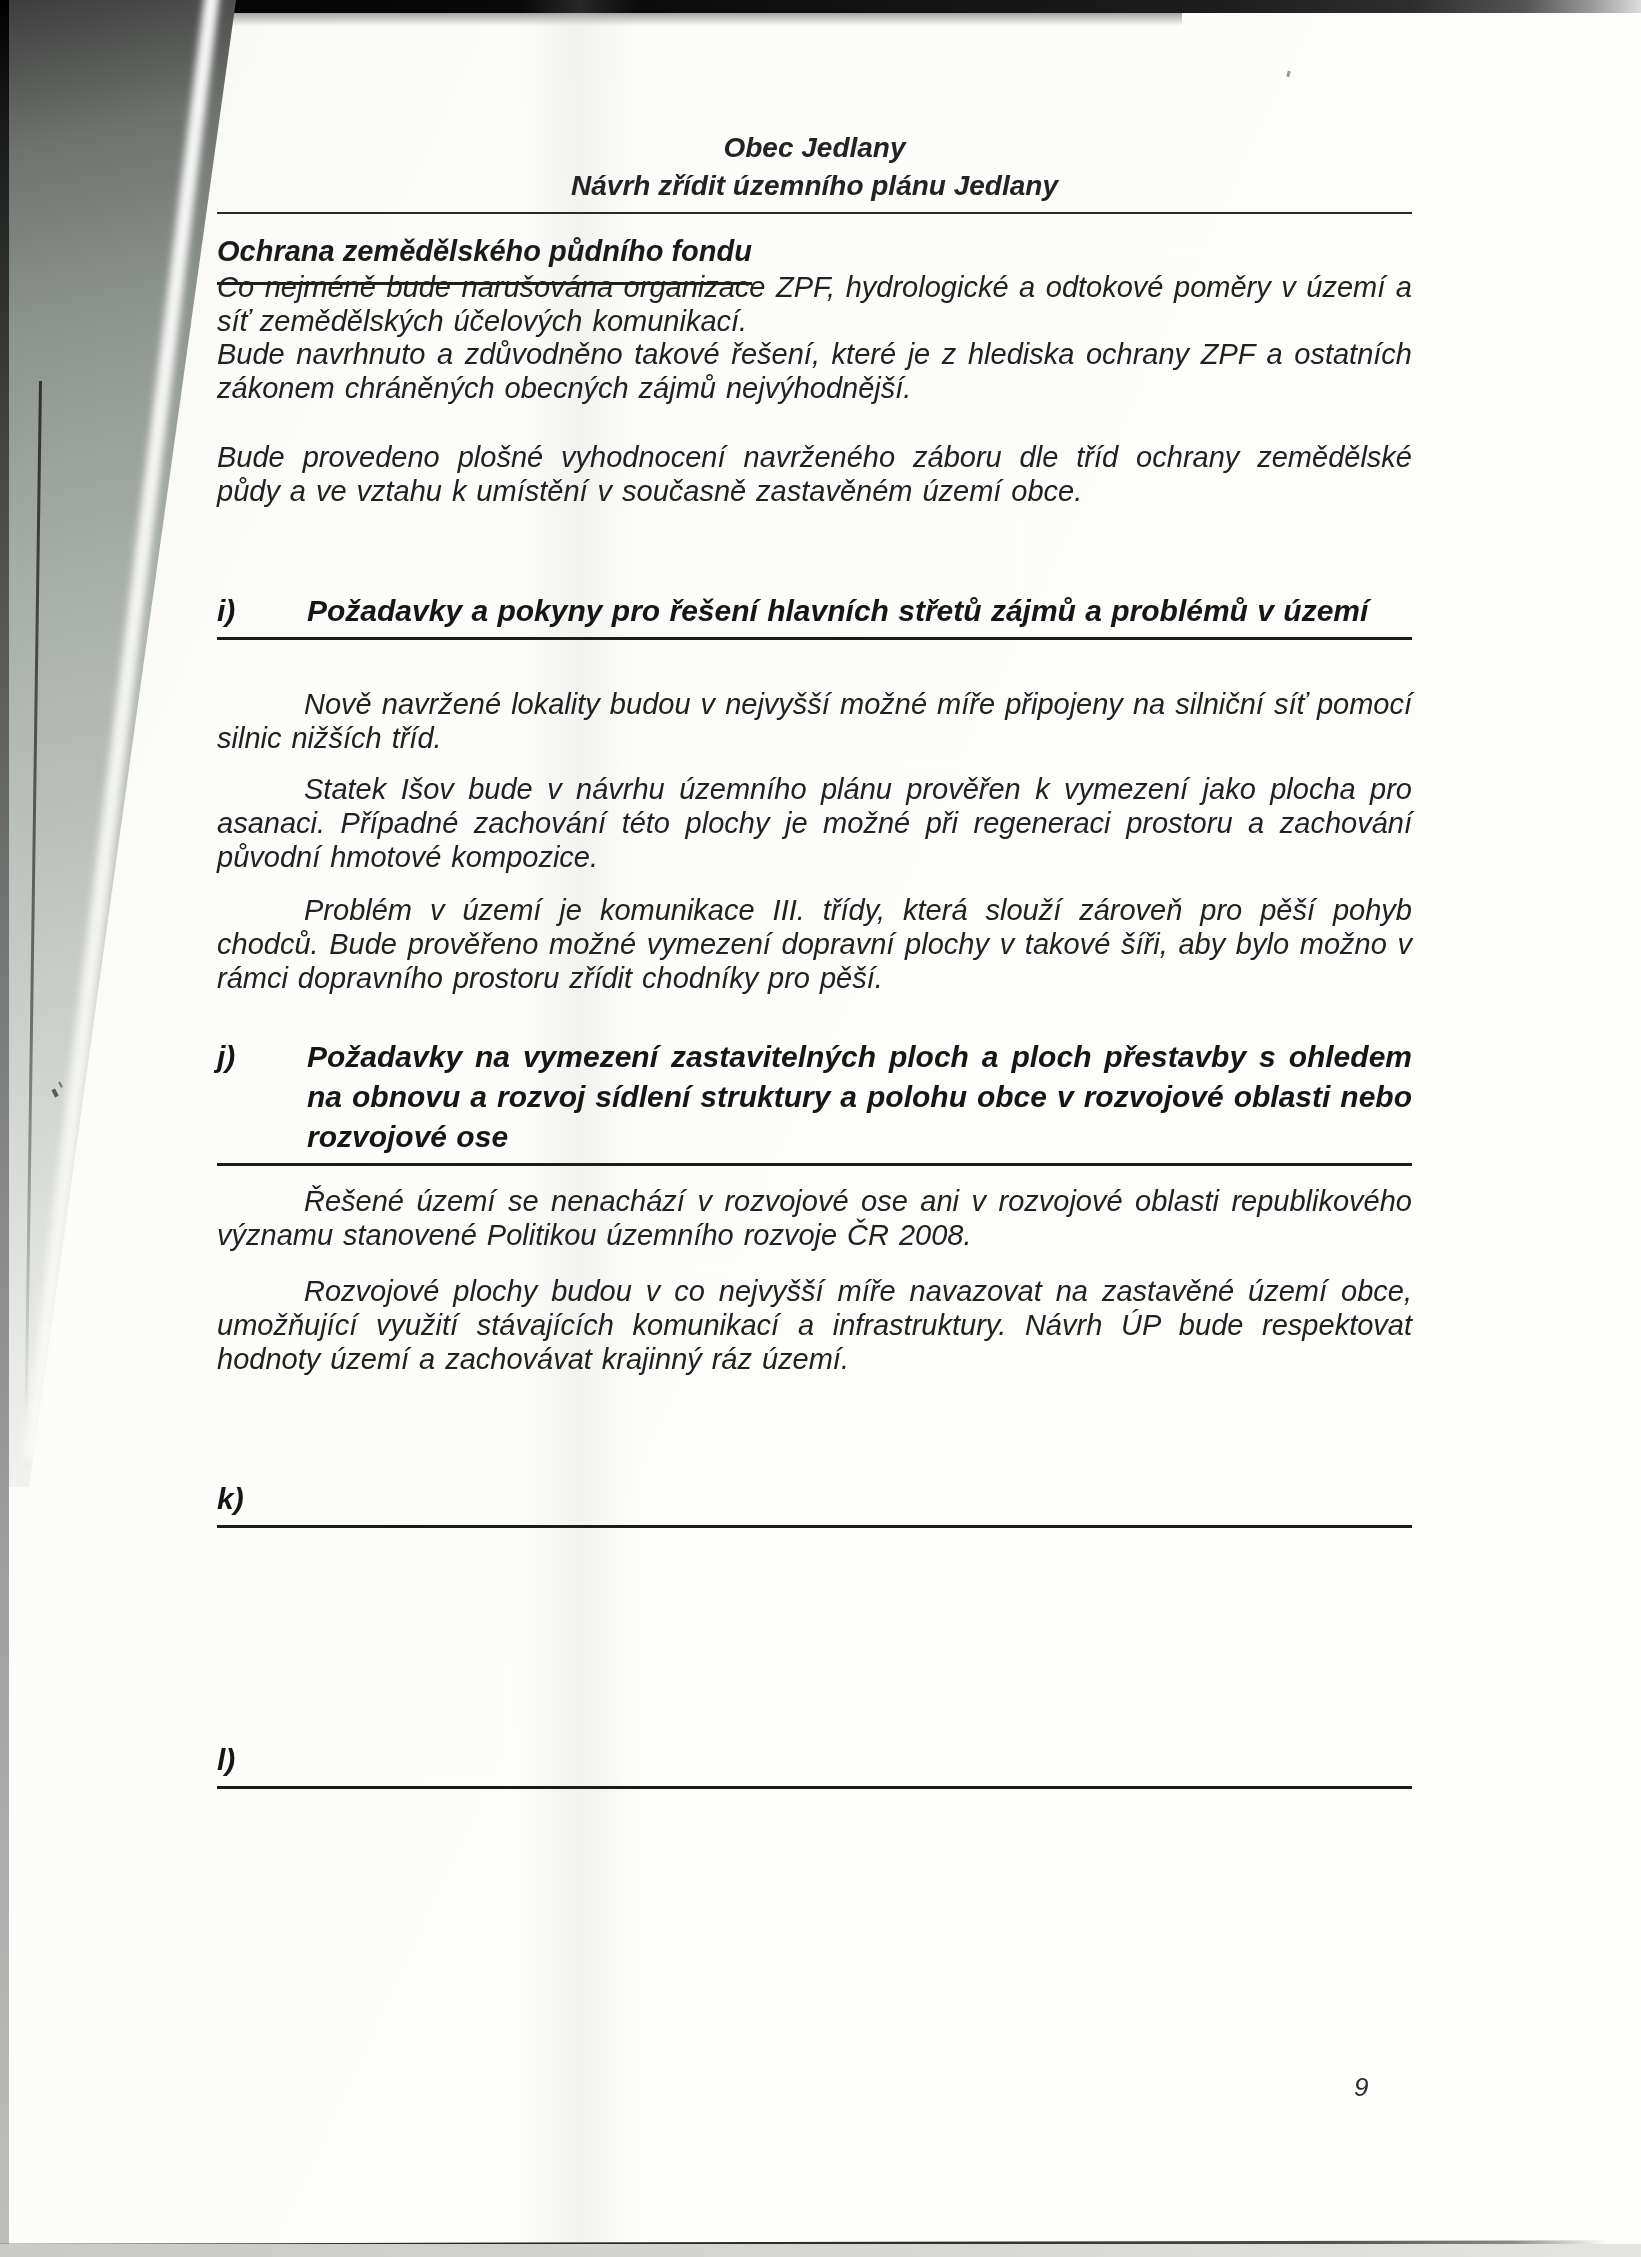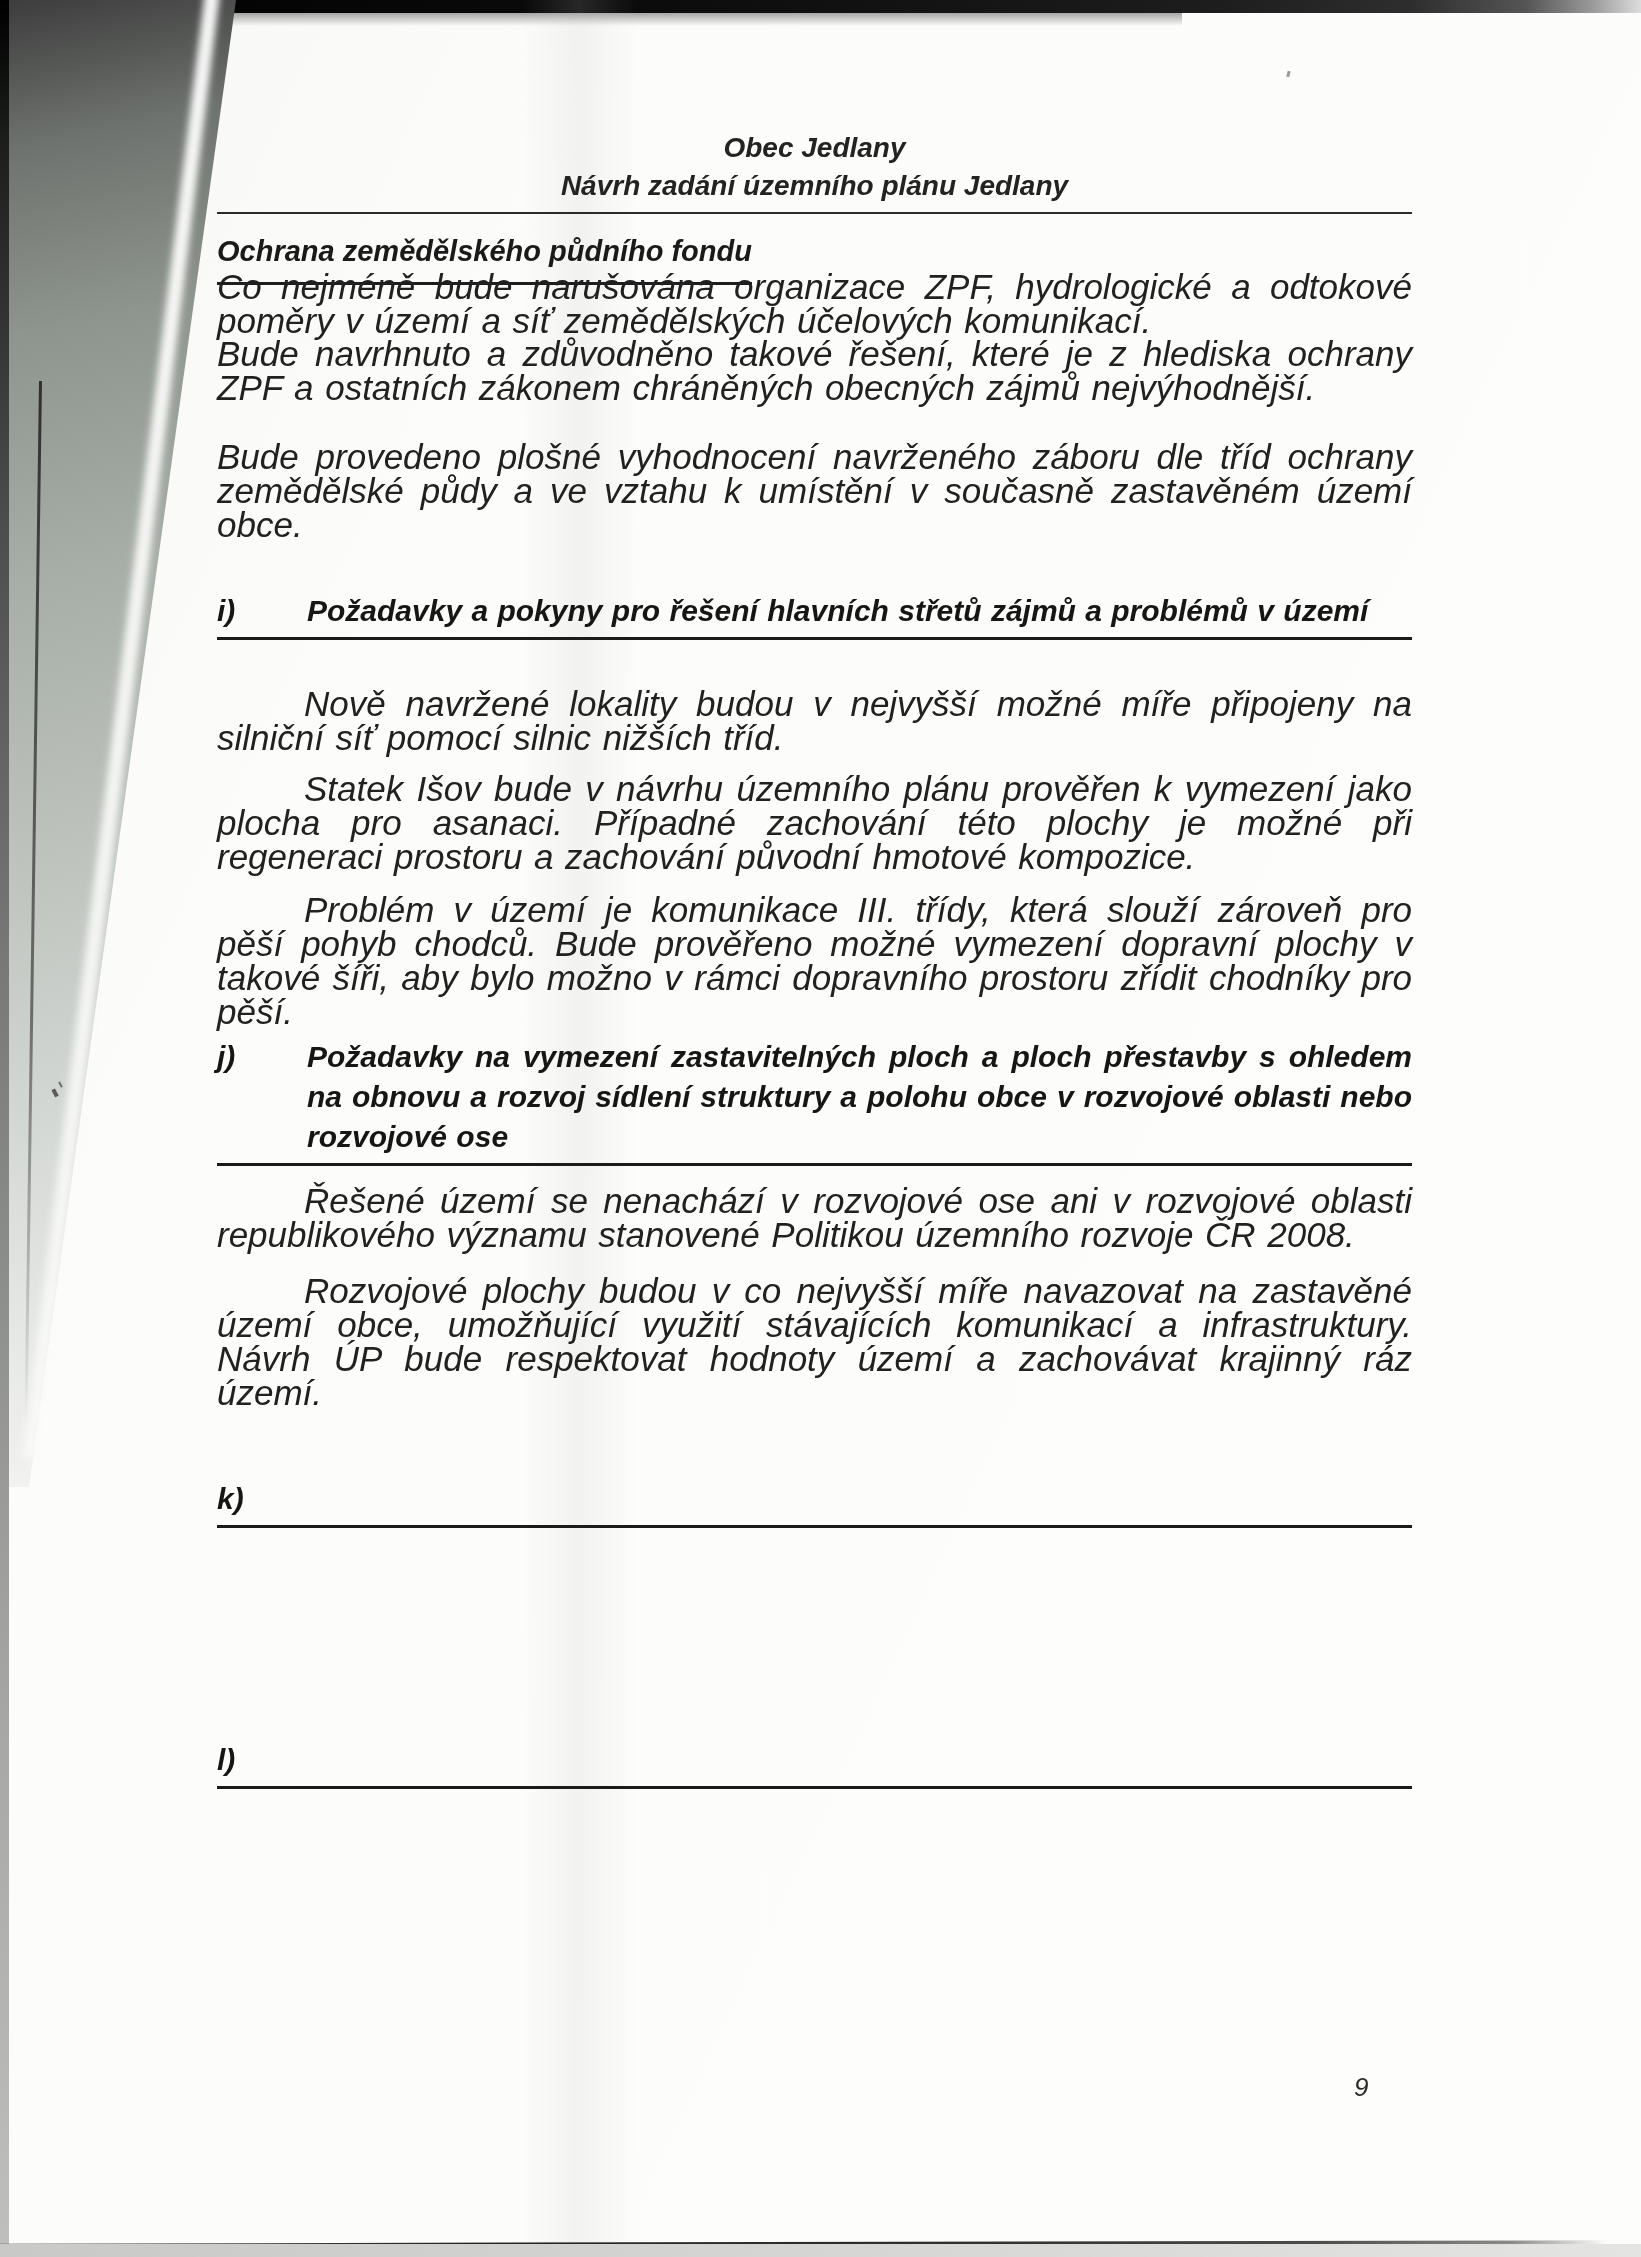--- a/index.html
+++ b/index.html
@@ -84,21 +84,21 @@
   .doc-header {
     top: 129px; text-align: center;
     font-weight: bold; font-size: 28px; line-height: 38px; color: #232323;
     border-bottom: 2.9px solid #2b2b2b; padding-bottom: 6.8px;
   }
 
   .sub-heading { top: 235px; font-weight: bold; font-size: 29px; color: #1a1a1a; }
   .sub-heading .u { border-bottom: 3.9px solid #1e1e1e; padding-bottom: 14px; display: inline-block; }
 
   p.body {
-    margin: 0; font-size: 35px; line-height: 34px;
+    margin: 0; font-size: 29px; line-height: 34px;
     text-align: justify; color: #212121; word-spacing: 1.9px;
   }
   p.indent { text-indent: 87px; }
 
   .sec-heading {
     display: flex; align-items: flex-start;
     font-weight: bold; font-size: 30px; line-height: 40px; color: #161616;
     border-bottom: 3.9px solid #1b1b1b; padding-bottom: 5.8px;
   }
   .sec-letter { width: 90px; flex-shrink: 0; }
@@ -122,21 +122,21 @@
   <div class="edge-left"></div>
   <div class="scan-band"></div>
   <div class="edge-bottom-line"></div>
   <div class="edge-bottom-line2"></div>
   <div class="edge-bottom-fill"></div>
   <div class="speck-left"></div>
   <div class="speck-top"></div>
 
   <div class="abs doc-header">
     <div>Obec Jedlany</div>
-    <div>Návrh zadání územního plánu Jedlany</div>
+    <div>Návrh zřídit územního plánu Jedlany</div>
   </div>
 
   <div class="abs sub-heading" style="top:235px">
     <span class="u">Ochrana zemědělského půdního fondu</span>
   </div>
   <p class="abs body" style="top:270px">Co nejméně bude narušována organizace ZPF, hydrologické a odtokové poměry v území a síť zemědělských účelových komunikací.</p>
   <p class="abs body" style="top:337px">Bude navrhnuto a zdůvodněno takové řešení, které je z hlediska ochrany ZPF a ostatních zákonem chráněných obecných zájmů nejvýhodnější.</p>
   <p class="abs body" style="top:440px">Bude provedeno plošné vyhodnocení navrženého záboru dle tříd ochrany zemědělské půdy a ve vztahu k umístění v současně zastavěném území obce.</p>
 
   <div class="abs sec-heading" style="top:591px">

